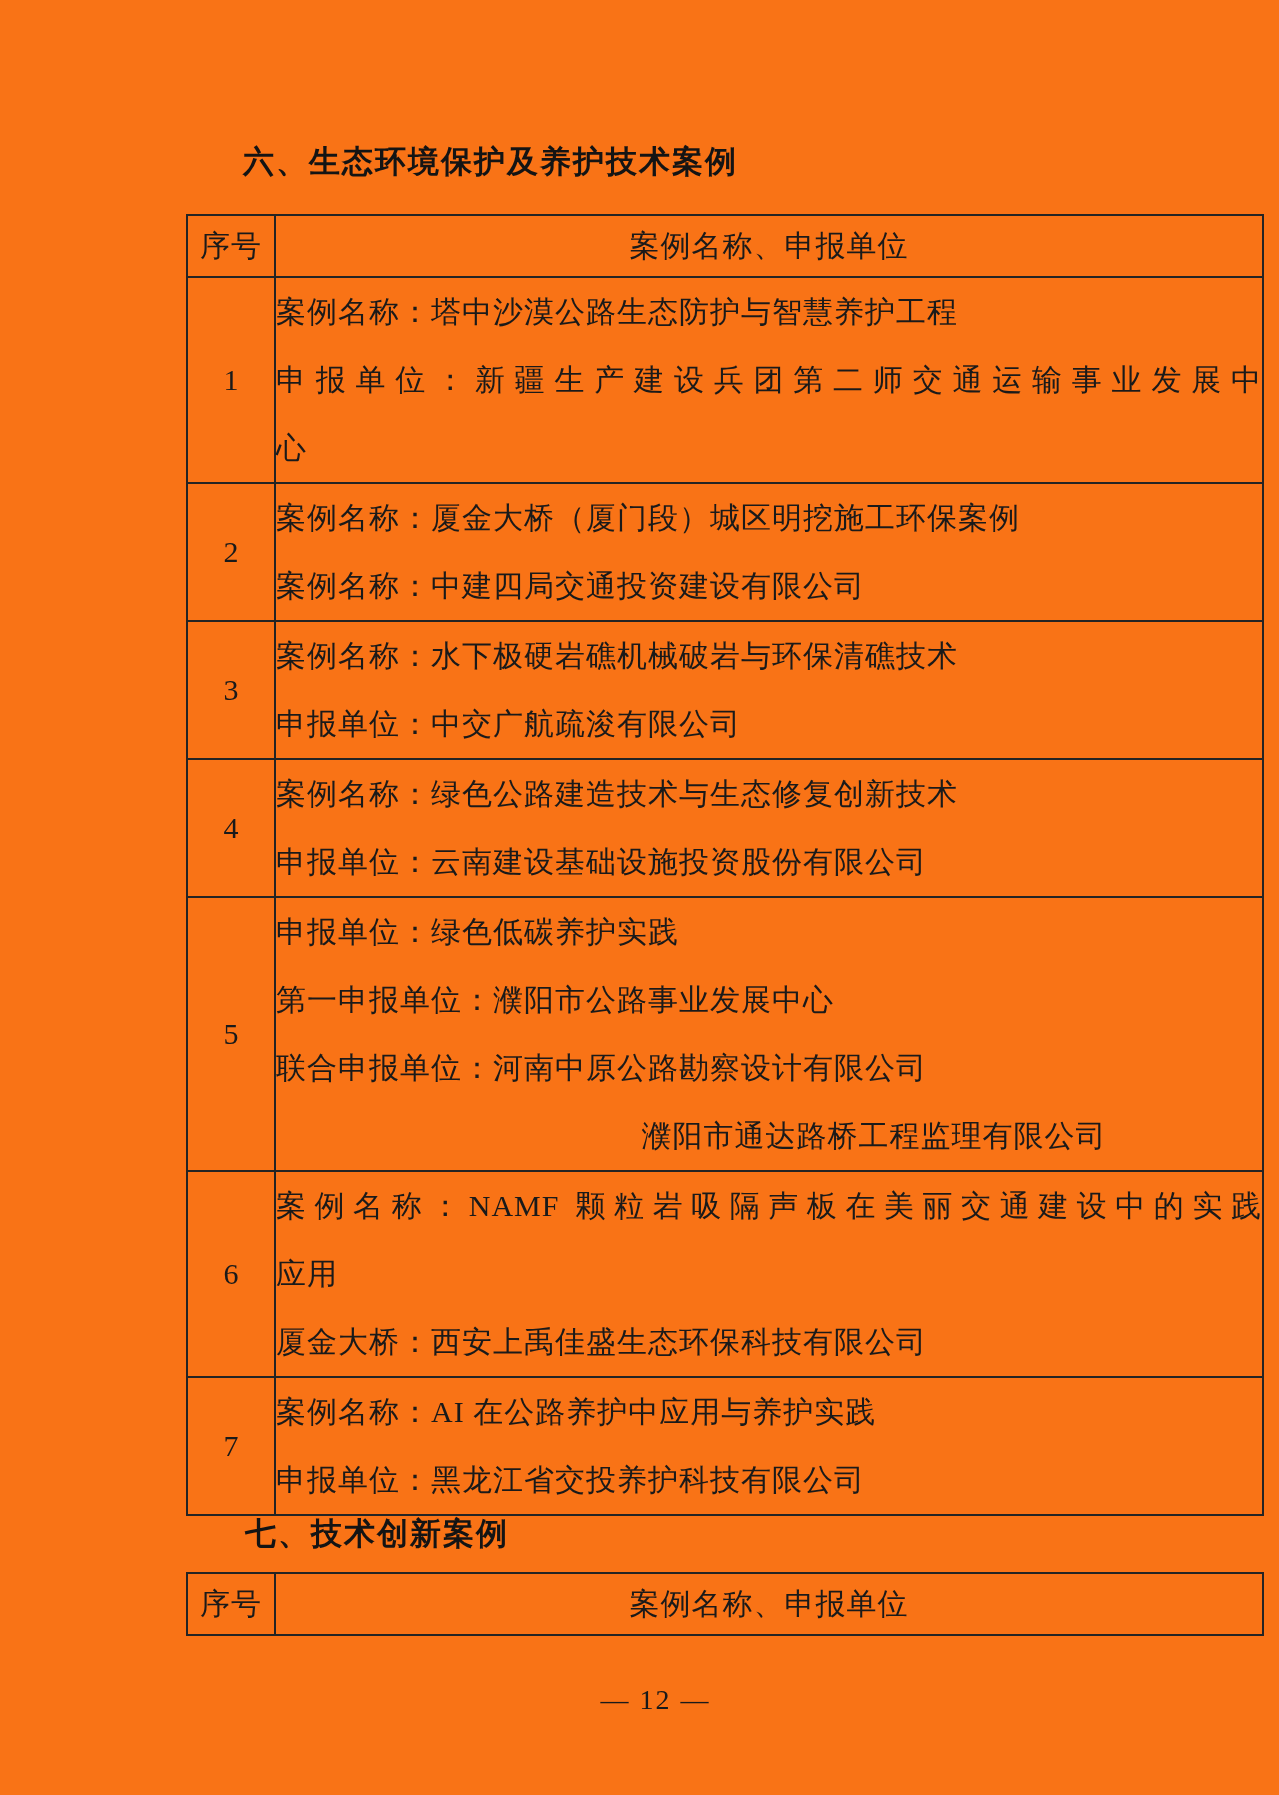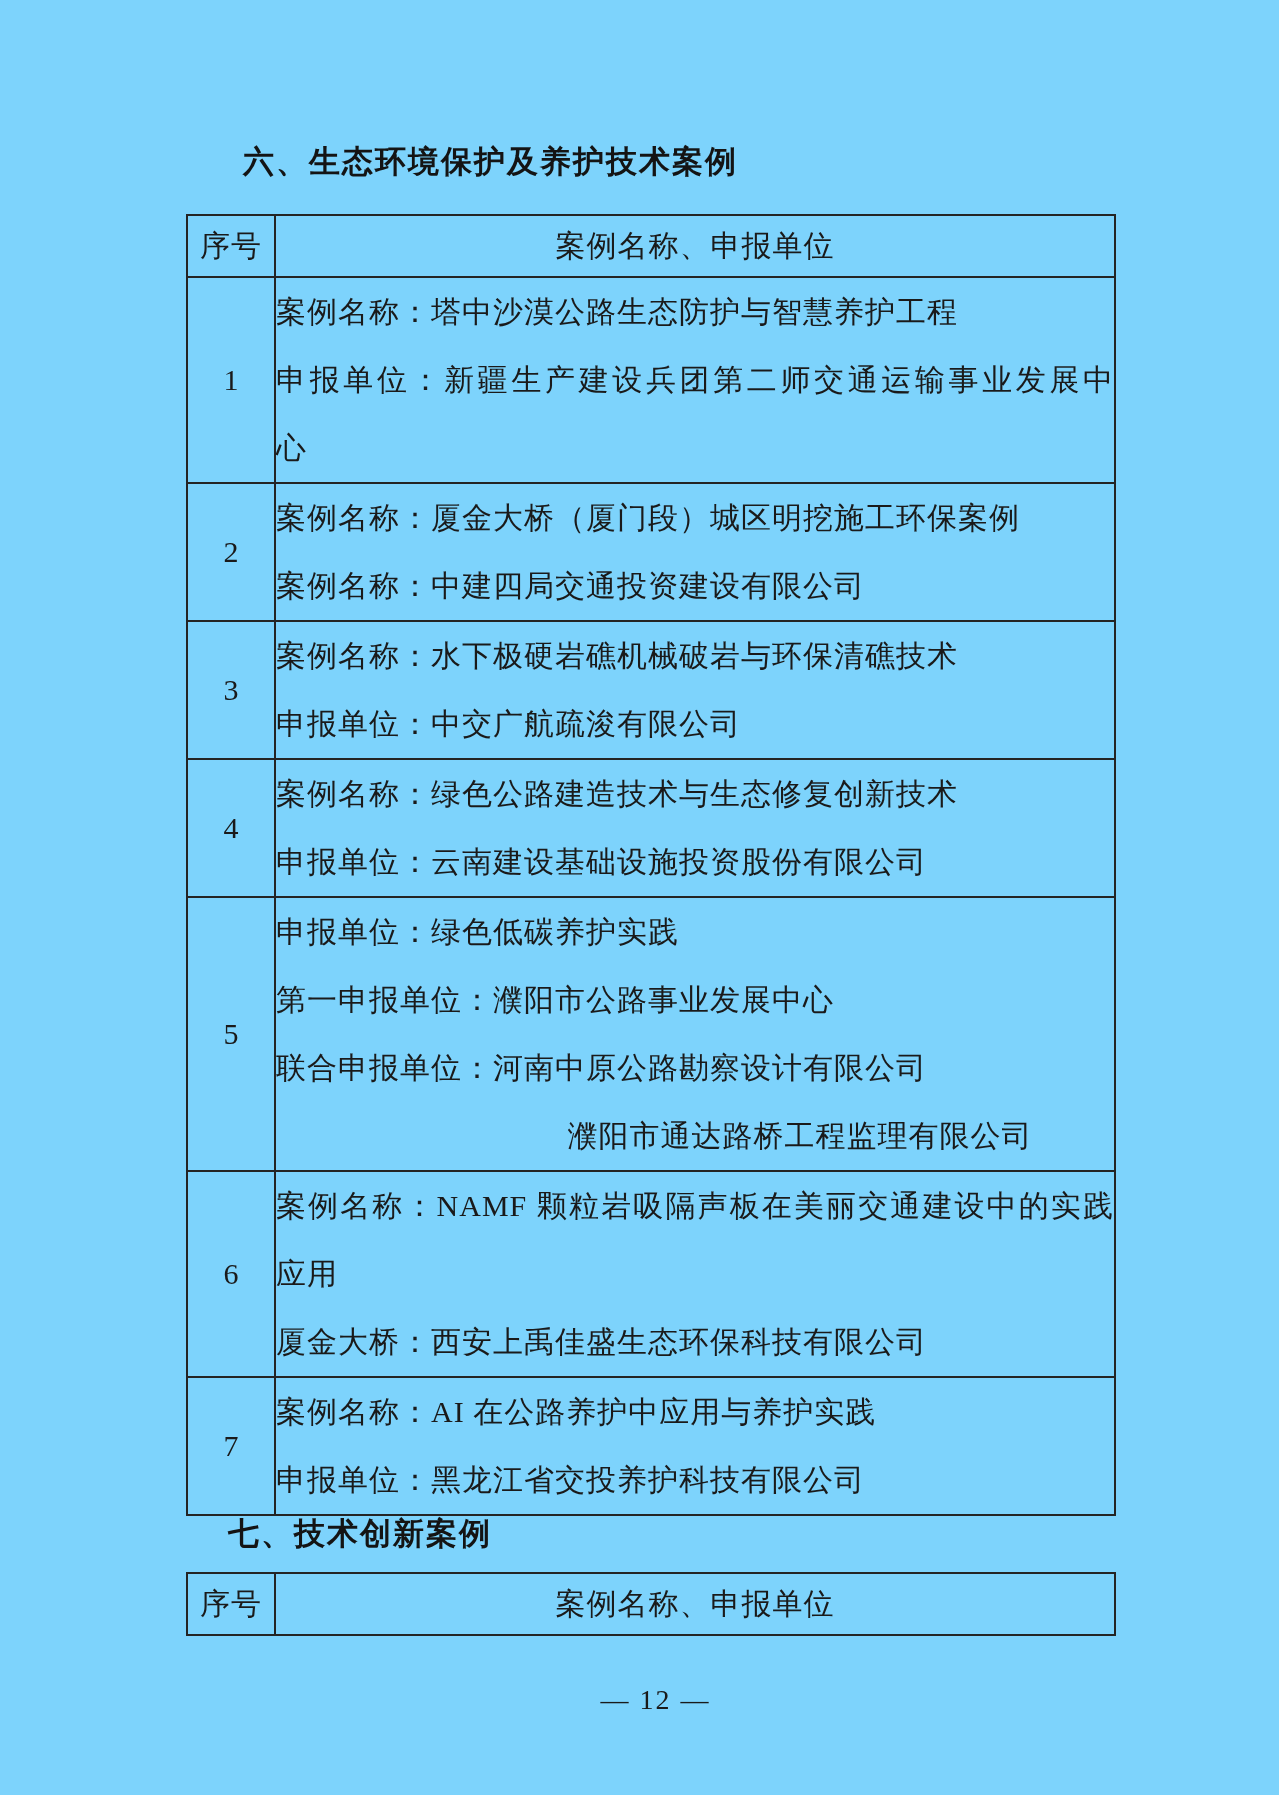--- a/index.html
+++ b/index.html
@@ -4,40 +4,40 @@
 <style>
   html,body { margin:0; padding:0; }
   body {
     background:#e8e8e8;
     font-family:"Liberation Serif","DejaVu Serif",serif;
   }
   .page {
     position:relative;
     width:1279px; height:1795px;
     margin:0 auto;
-    background:#7dd3fc;
+    background:#f97316;
     color:#1a1a1a;
     overflow:hidden;
   }
   .section-title {
     position:absolute;
     font-weight:bold;
     font-size:31px;
     line-height:48px;
     letter-spacing:2px;
     white-space:nowrap;
     color:#141414;
   }
   #title-eco { left:243px; top:138px; }
-  #title-innovation { left:228px; top:1510px; }
+  #title-innovation { left:245px; top:1510px; }
 
   table.case-table {
     position:absolute;
     left:186px;
-    width:930px;
+    width:1078px;
     border-collapse:collapse;
     table-layout:fixed;
     background:transparent;
   }
   #table-eco { top:214px; }
   #table-innovation { top:1572px; }
 
   table.case-table th,
   table.case-table td {
     border:2.5px solid #242424;

